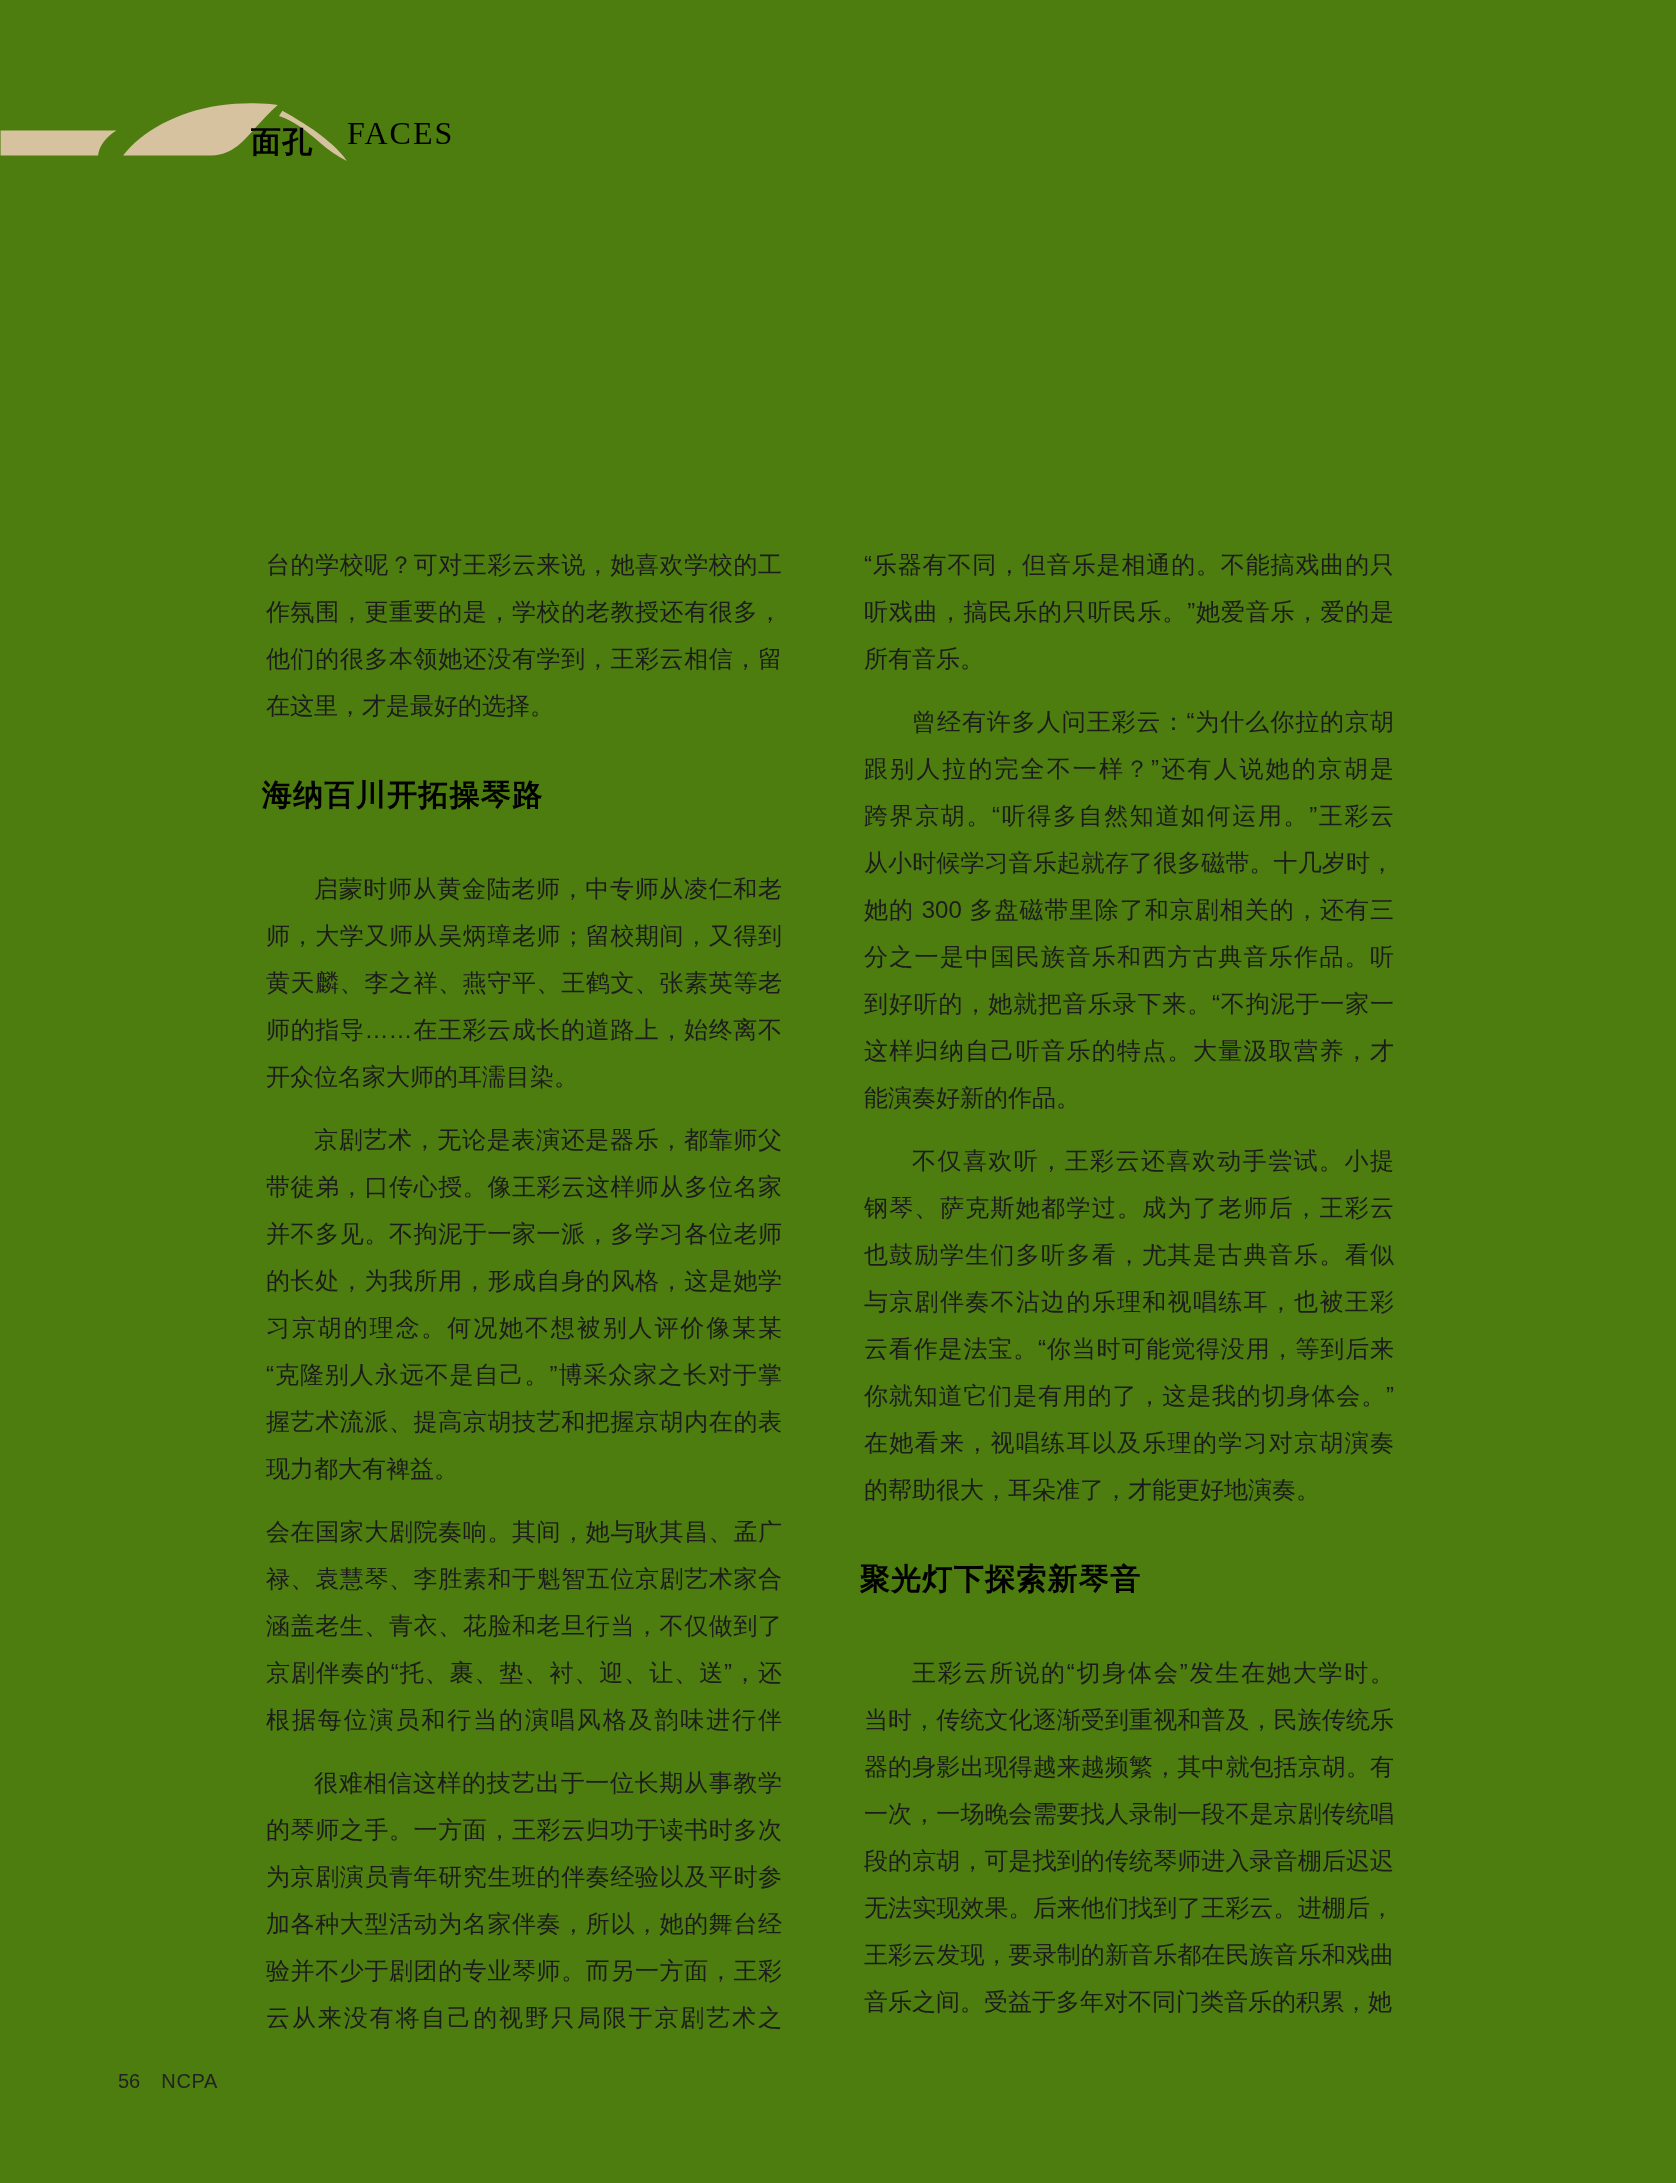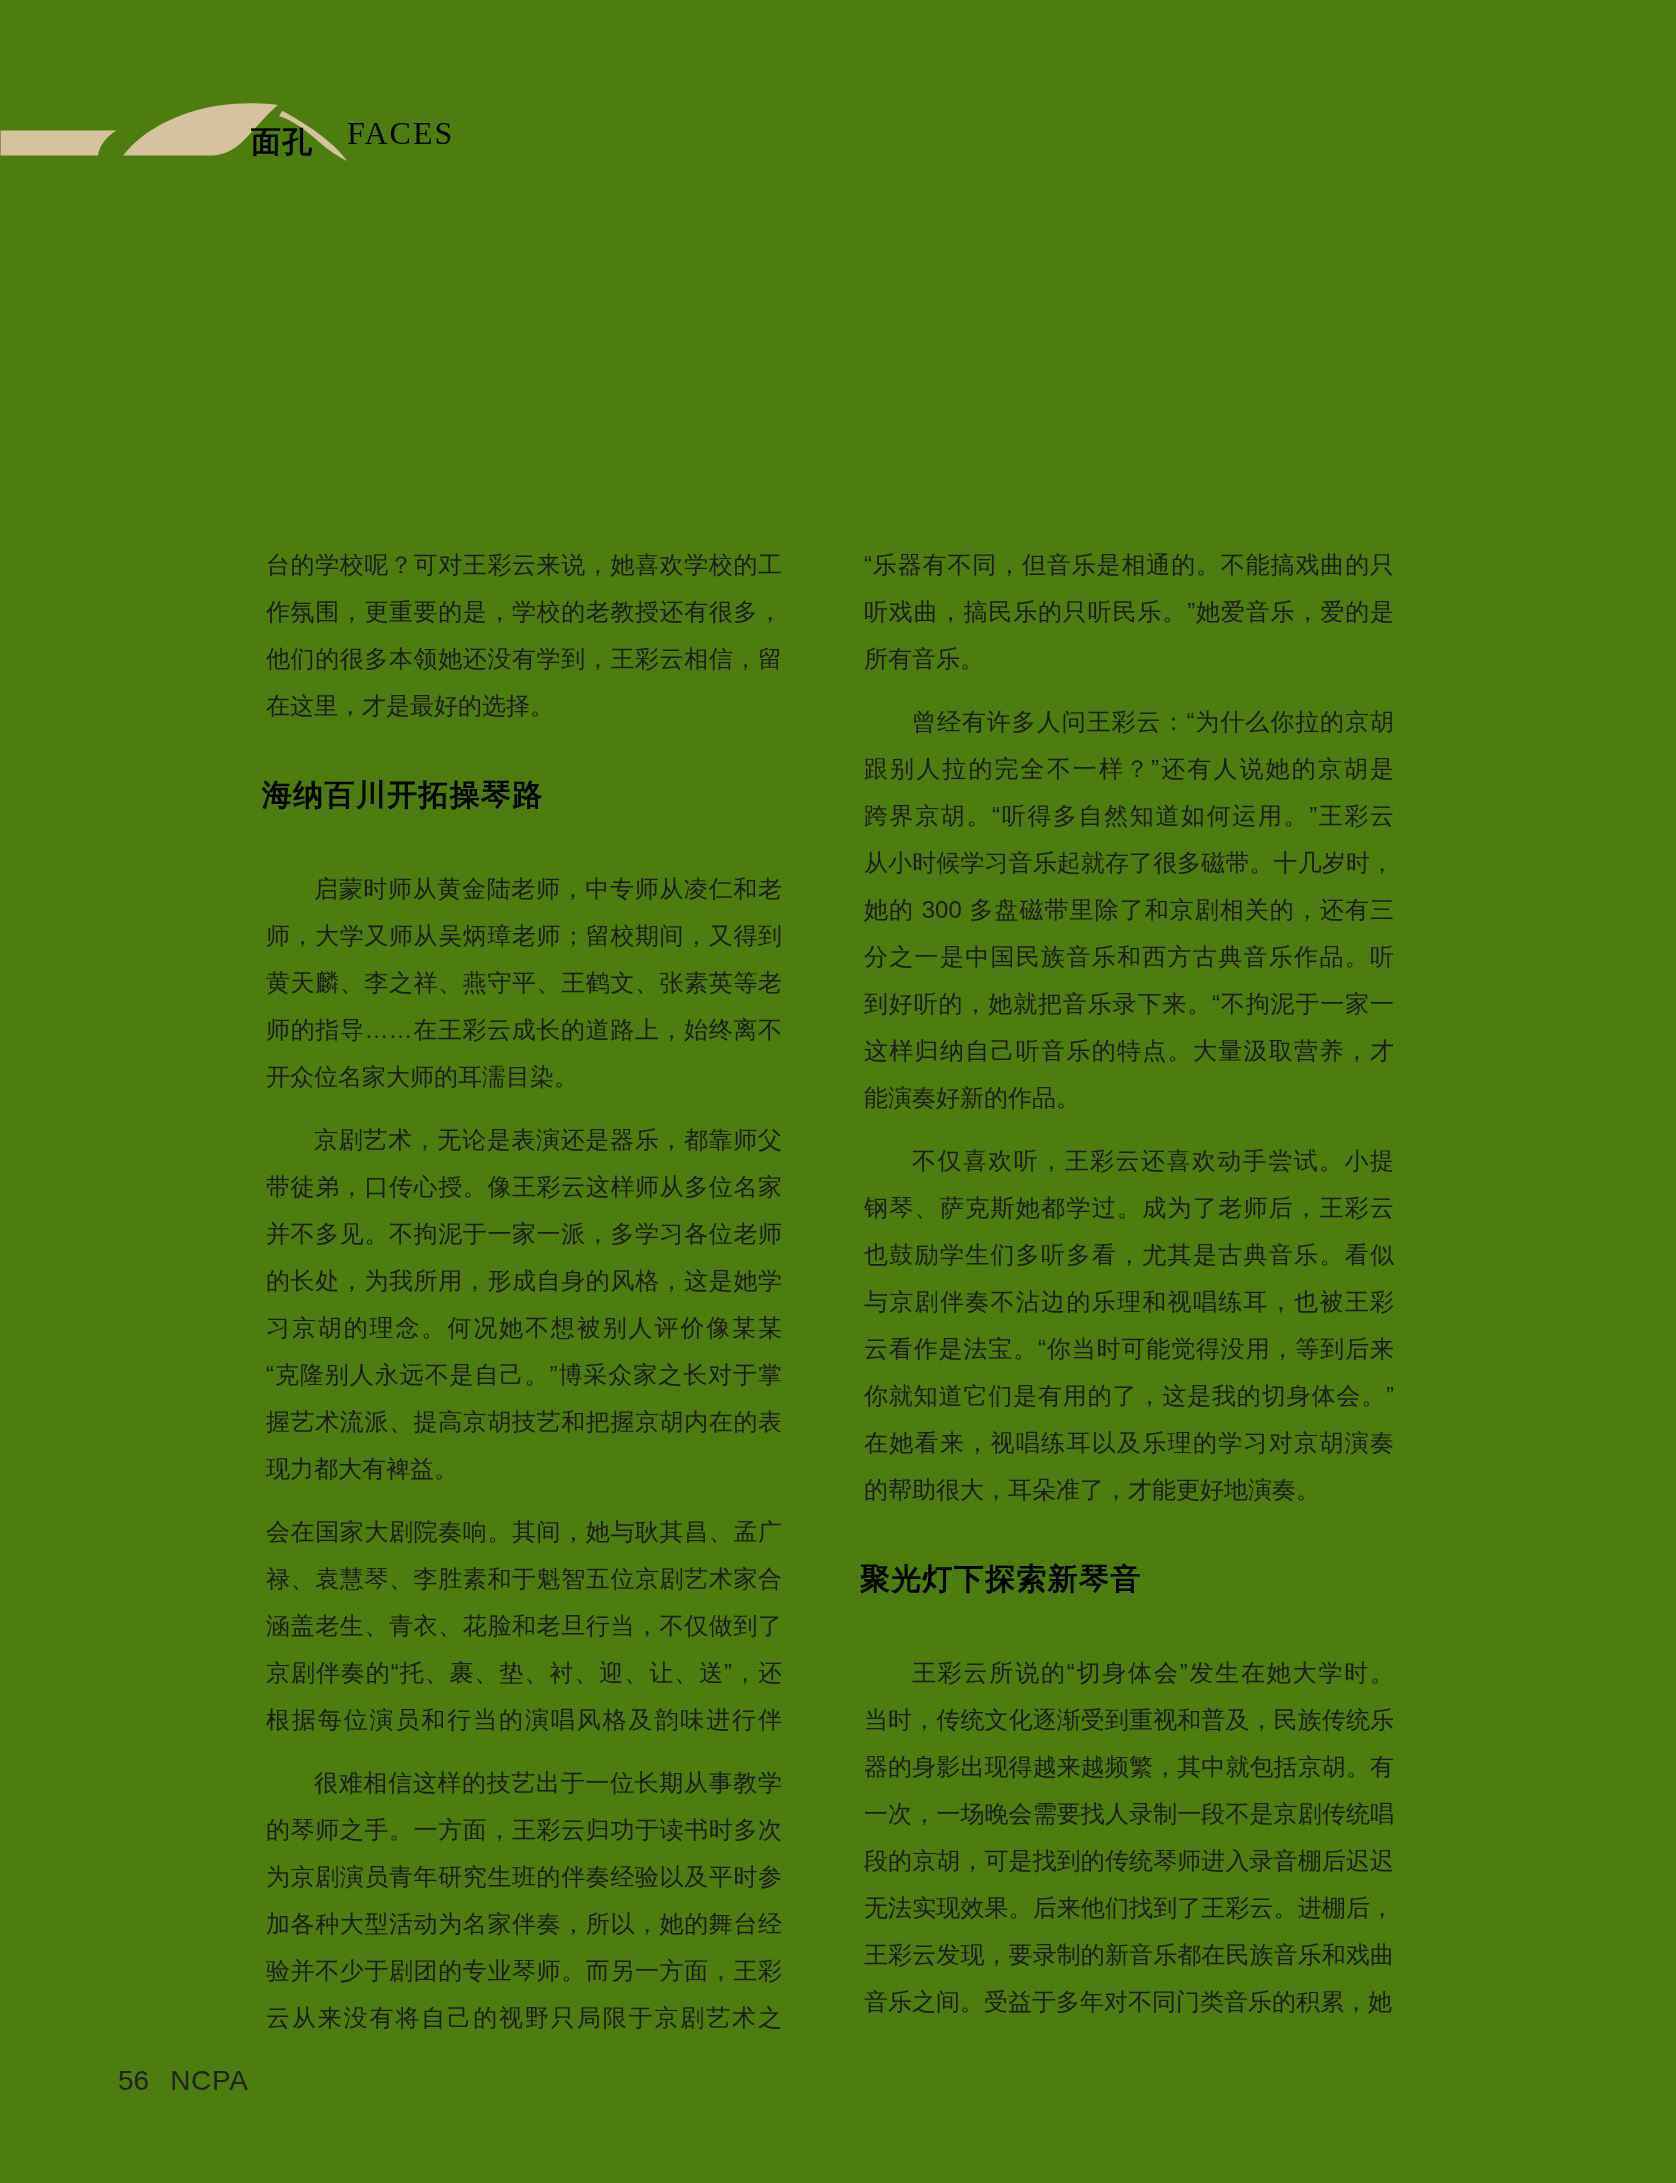--- a/index.html
+++ b/index.html
@@ -45,21 +45,21 @@
   .line.indent{text-indent:48px;}
   .col-heading{
     font-size:30px;font-weight:800;color:#000;
     line-height:40px;height:40px;
     margin:46px 0 50px 12px;
     letter-spacing:1.3px;
   }
   
   .footer{
     position:absolute;left:118px;top:2066px;
-    font-size:28px;line-height:30px;color:#222;
+    font-size:20px;line-height:30px;color:#222;
     white-space:nowrap;
   }
   .footer .brand{margin-left:21px;letter-spacing:0.7px;}
 </style>
 </head>
 <body>
 
 <div class="page">
 
   <svg class="logo-svg" viewBox="0 0 700 120" xmlns="http://www.w3.org/2000/svg">

